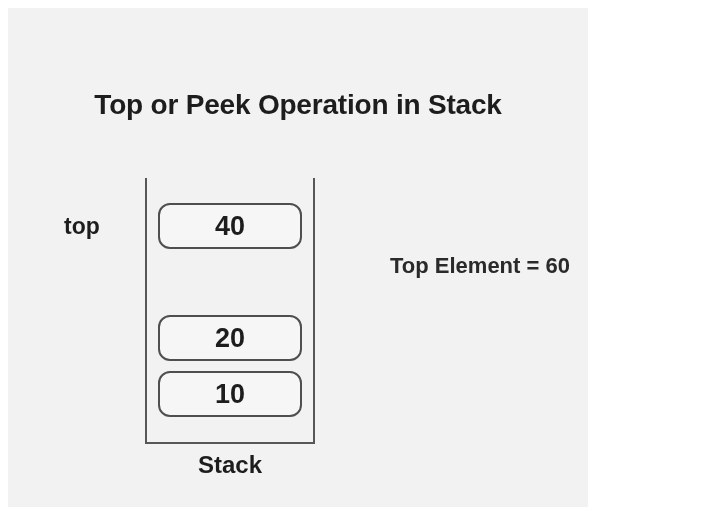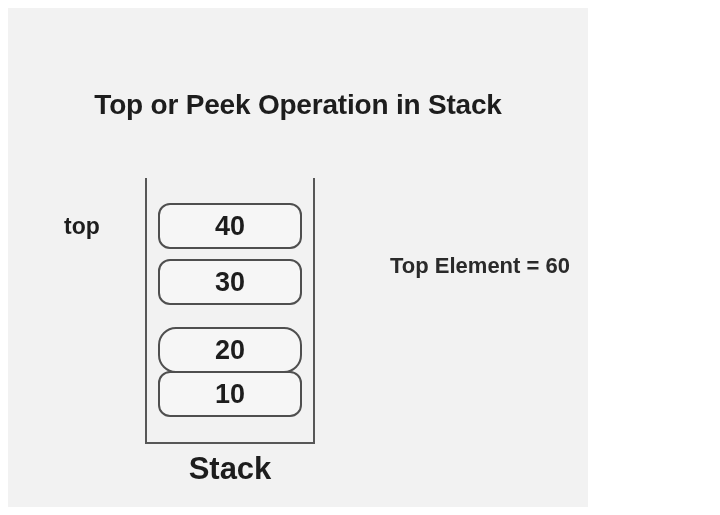--- a/index.html
+++ b/index.html
@@ -61,21 +61,21 @@
     background: #f6f6f6;
     display: flex;
     align-items: center;
     justify-content: center;
     font-size: 27px;
     font-weight: 700;
     color: #1d1d1d;
   }
   .el-0 { top: 25px; }
   .el-1 { top: 81px; }
-  .el-2 { top: 149px; border-radius: 18px; }
+  .el-2 { top: 137px; }
   .el-3 { top: 193px; }
   .top-pointer {
     position: absolute;
     left: 64px;
     top: 211px;
     height: 30px;
     display: flex;
     align-items: center;
     gap: 9px;
     flex-direction: column;
@@ -88,21 +88,21 @@
   }
   .arrow-icon {
     display: block;
   }
   .stack-label {
     position: absolute;
     left: 145px;
     width: 170px;
     top: 451px;
     text-align: center;
-    font-size: 31px;
+    font-size: 24px;
     font-weight: 700;
     color: #1d1d1d;
   }
   .annotation {
     position: absolute;
     left: 390px;
     top: 252px;
     font-size: 22px;
     line-height: 28px;
     font-weight: 700;
@@ -128,21 +128,20 @@
   <div class="top-pointer">
     <span class="label">top</span>
     <svg class="arrow-icon" width="32" height="14" viewBox="0 0 32 14" aria-hidden="true">
       <line x1="0" y1="7" x2="23" y2="7" stroke="#1d1d1d" stroke-width="2"></line>
       <polygon points="22,2.5 32,7 22,11.5" fill="#1d1d1d"></polygon>
     </svg>
   </div>
 
   <div class="stack-container">
     <div class="stack-element el-0">40</div>
-    <div class="stack-element el-1">30</div>
     <div class="stack-element el-2">20</div>
     <div class="stack-element el-3">10</div>
   </div>
 
   <div class="stack-label">Stack</div>
 
   <div class="annotation">Top Element = 60</div>
 </div>
 
 </body></html>

